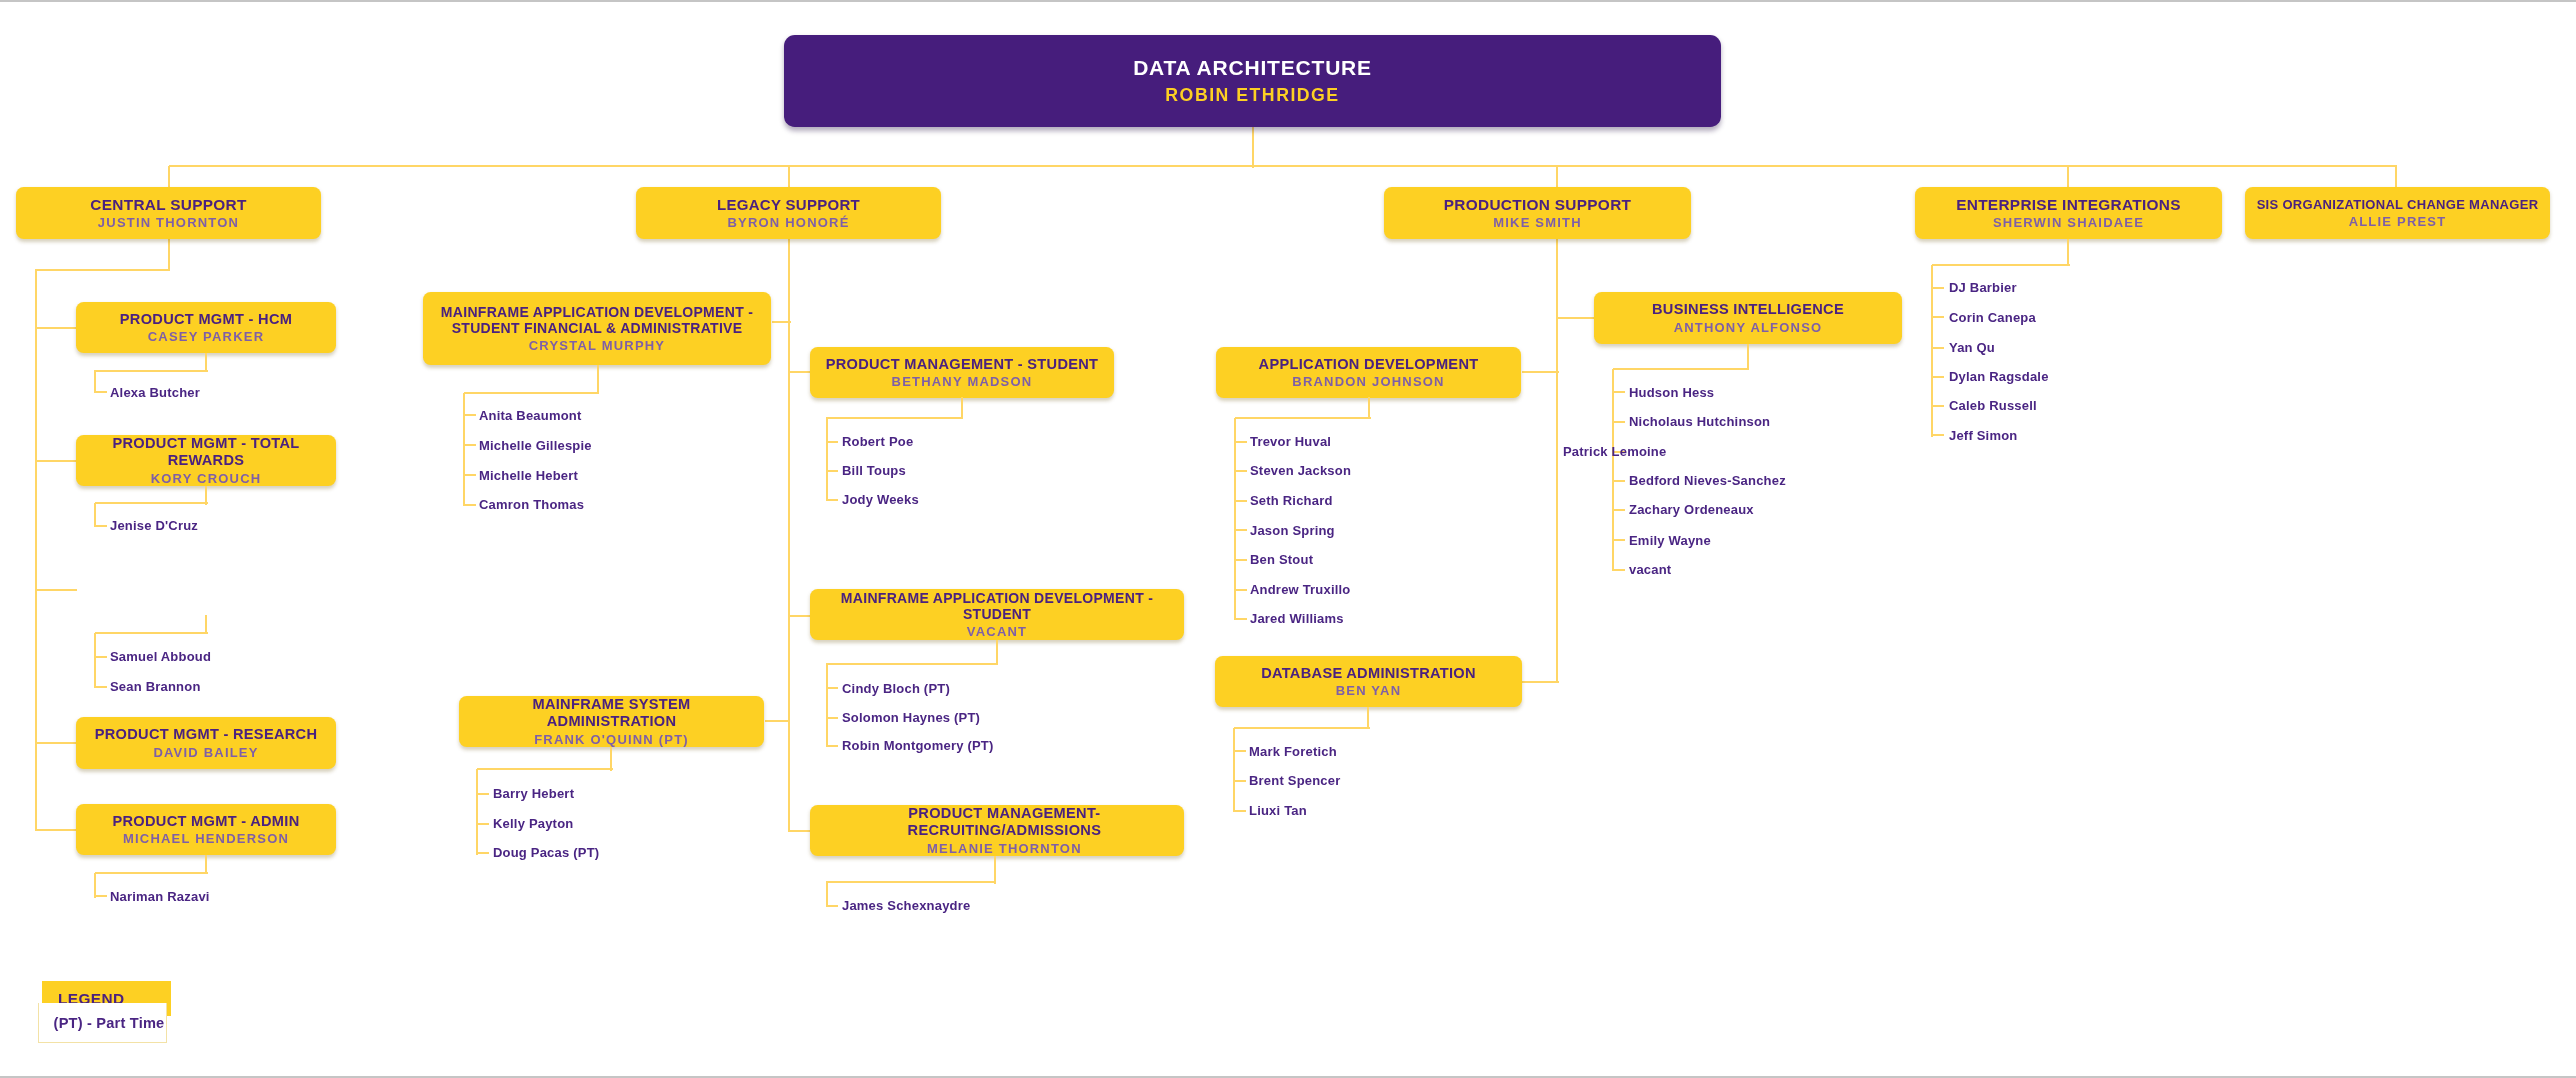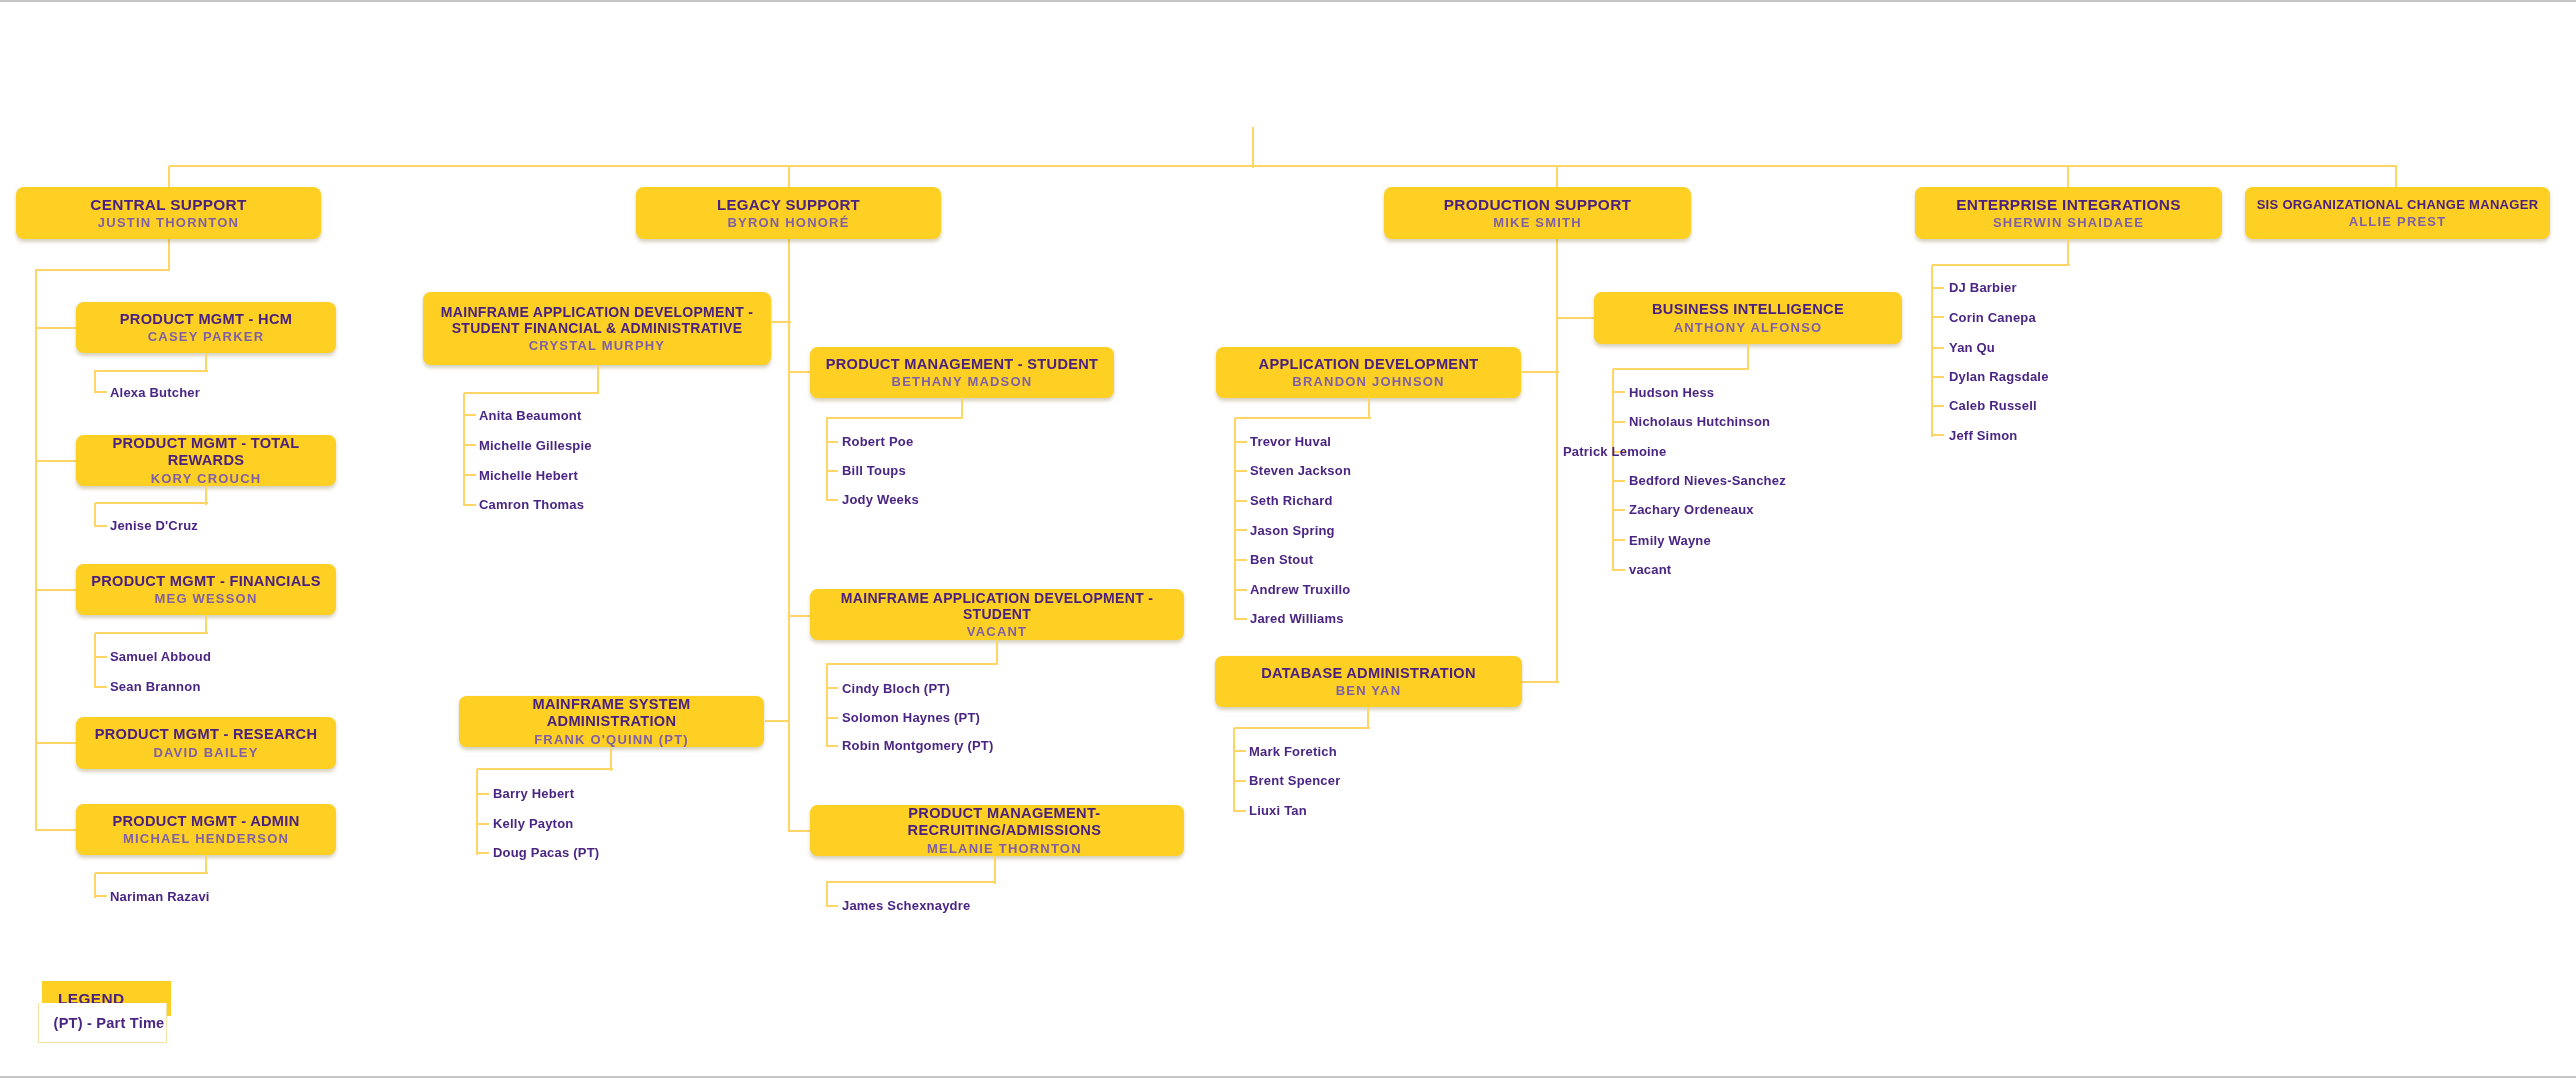--- a/index.html
+++ b/index.html
@@ -68,20 +68,24 @@
     <div class="cline" style="left: 788px; top: 237px; width: 1.5px; height: 593px;"></div>
     <div class="cline" style="left: 772px; top: 319px; width: 18.5px; height: 1.5px;"></div>
     <div class="cline" style="left: 789px; top: 369px; width: 23px; height: 1.5px;"></div>
     <div class="cline" style="left: 789px; top: 613px; width: 23px; height: 1.5px;"></div>
     <div class="cline" style="left: 765px; top: 718px; width: 25.4px; height: 1.5px;"></div>
     <div class="cline" style="left: 789px; top: 828px; width: 23px; height: 1.5px;"></div>
     <div class="cline" style="left: 1556px; top: 237px; width: 1.5px; height: 444px;"></div>
     <div class="cline" style="left: 1557px; top: 315px; width: 39px; height: 1.5px;"></div>
     <div class="cline" style="left: 1522px; top: 369px; width: 37px; height: 1.5px;"></div>
     <div class="cline" style="left: 1522px; top: 679px; width: 37px; height: 1.5px;"></div>
+    <div class="root-box" style="left: 784px; top: 33px; width: 937px; height: 92px;">
+      <div class="t">DATA ARCHITECTURE</div>
+      <div class="p">ROBIN ETHRIDGE</div>
+    </div>
     <div class="box" style="left: 16px; top: 185px; width: 305px; height: 52px;">
       <div class="t" style="font-size: 15.4px;">CENTRAL SUPPORT</div>
       <div class="p">JUSTIN THORNTON</div>
     </div>
     <div class="box" style="left: 636px; top: 185px; width: 305px; height: 52px;">
       <div class="t" style="font-size: 15px;">LEGACY SUPPORT</div>
       <div class="p">BYRON HONORÉ</div>
     </div>
     <div class="box" style="left: 1384px; top: 185px; width: 307px; height: 52px;">
       <div class="t" style="font-size: 15.4px;">PRODUCTION SUPPORT</div>
@@ -95,24 +99,20 @@
       <div class="t" style="font-size: 13px;">SIS ORGANIZATIONAL CHANGE MANAGER</div>
       <div class="p">ALLIE PREST</div>
     </div>
     <div class="box" style="left: 76px; top: 300px; width: 260px; height: 51px;">
       <div class="t" style="font-size: 14.6px;">PRODUCT MGMT - HCM</div>
       <div class="p">CASEY PARKER</div>
     </div>
     <div class="box" style="left: 76px; top: 433px; width: 260px; height: 51px;">
       <div class="t" style="font-size: 14.6px;">PRODUCT MGMT - TOTAL REWARDS</div>
       <div class="p">KORY CROUCH</div>
-    </div>
-    <div class="box" style="left: 76px; top: 562px; width: 260px; height: 51px;">
-      <div class="t" style="font-size: 14.6px;">PRODUCT MGMT - FINANCIALS</div>
-      <div class="p">MEG WESSON</div>
     </div>
     <div class="box" style="left: 76px; top: 715px; width: 260px; height: 52px;">
       <div class="t" style="font-size: 14.6px;">PRODUCT MGMT - RESEARCH</div>
       <div class="p">DAVID BAILEY</div>
     </div>
     <div class="box" style="left: 76px; top: 802px; width: 260px; height: 51px;">
       <div class="t" style="font-size: 14.6px;">PRODUCT MGMT - ADMIN</div>
       <div class="p">MICHAEL HENDERSON</div>
     </div>
     <div class="box" style="left: 423px; top: 290px; width: 348px; height: 73px;">

